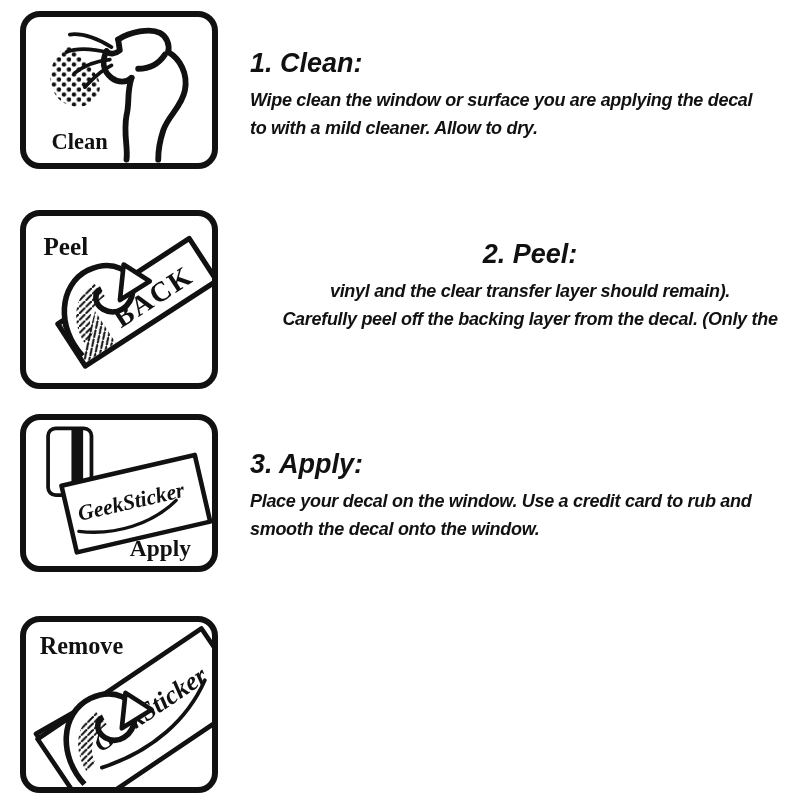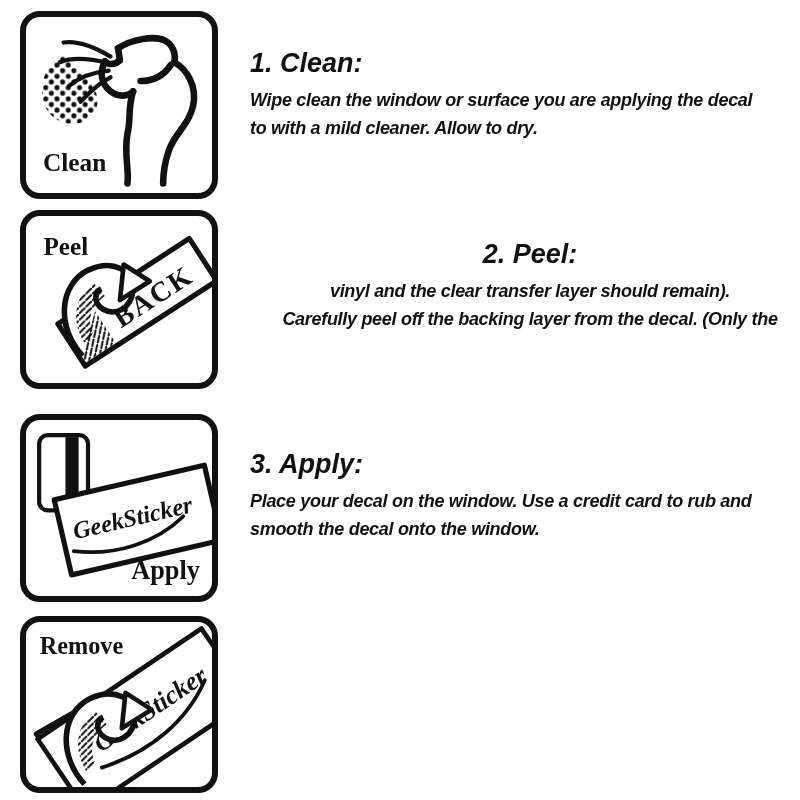--- a/index.html
+++ b/index.html
@@ -1,21 +1,21 @@
 <!DOCTYPE html>
 <html><head>
 <meta charset="utf-8">
 <style>
   html,body{margin:0;padding:0;background:#ffffff;}
   .sheet{
     position:relative;width:800px;height:800px;background:#fff;
     color:#111;font-family:"Liberation Sans",sans-serif;overflow:hidden;
   }
   .illus-box{
-    position:absolute;left:20px;width:198px;height:188px;
+    position:absolute;left:20px;width:198px;height:158px;
     border:6px solid #111;border-radius:20px;background:#fff;
     box-sizing:border-box;overflow:hidden;
   }
   .illus-box svg{display:block;width:100%;height:100%;}
   .step-text{position:absolute;left:250px;width:560px;}
   .step-heading{
     margin:0 0 9px 0;font-family:"Liberation Sans",sans-serif;
     font-size:27px;font-weight:bold;font-style:italic;letter-spacing:0px;
     color:#111;line-height:1.05;
   }

